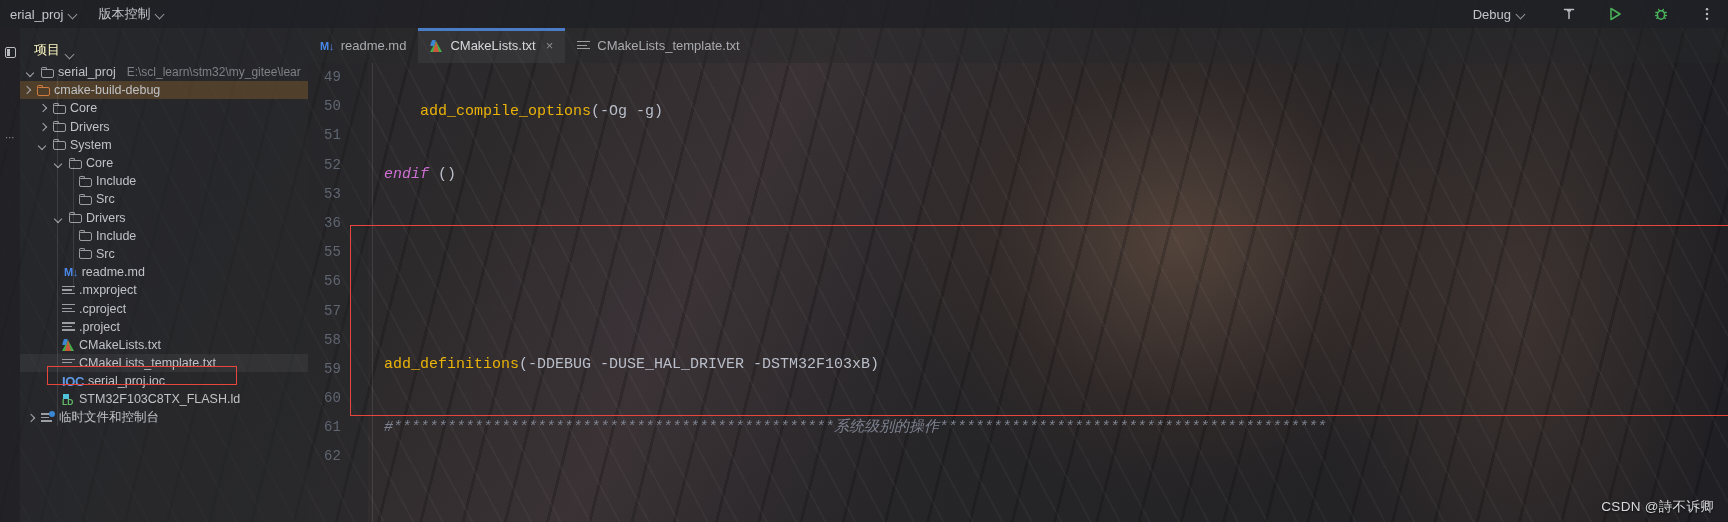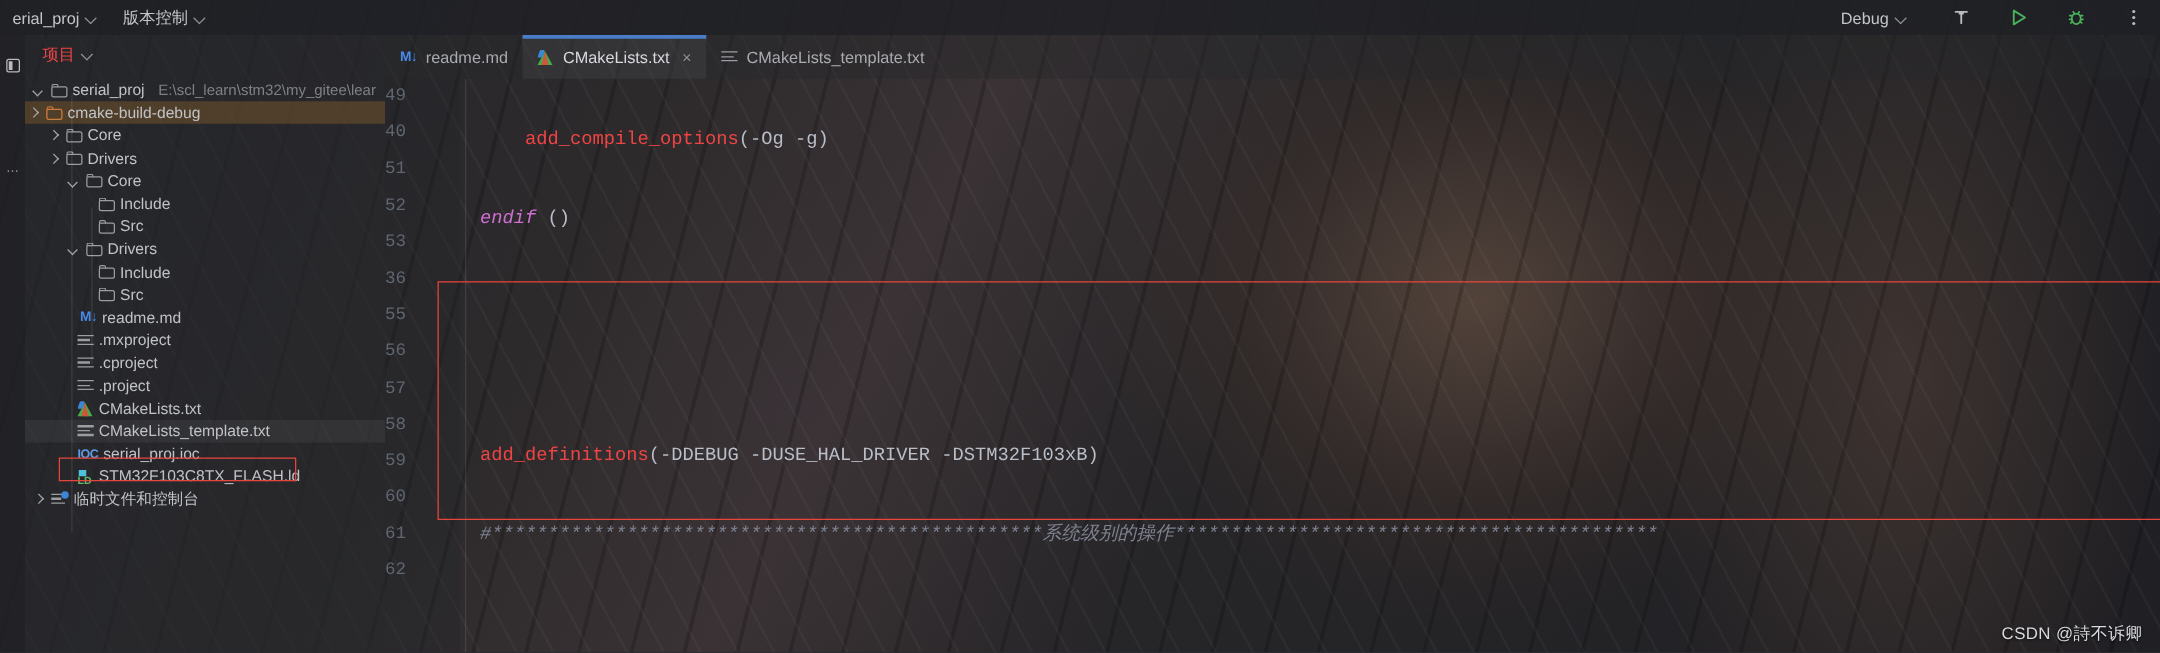--- a/index.html
+++ b/index.html
@@ -51,21 +51,21 @@
   .act-sq{width:11px;height:11px;border:1.5px solid #b9bbc0;border-radius:2px;box-sizing:border-box;position:relative;}
   .act-sq:after{content:"";position:absolute;left:1px;top:1px;bottom:1px;width:3px;background:#b9bbc0;}
   .act-dots{color:#8b8d93;font-size:10px;letter-spacing:0;line-height:8px;text-align:center;}
 
   
   #project-panel{
     position:absolute;left:20px;top:28px;width:288px;height:494px;
     background:rgba(38,40,44,.62);
     box-sizing:border-box;
   }
-  #project-header{height:31px;display:flex;align-items:center;gap:6px;padding-left:14px;color:#ef4444;font-size:13px;font-family:Liberation Mono, monospace;}
+  #project-header{height:31px;display:flex;align-items:flex-end;gap:6px;padding-left:14px;color:#fef9c3;font-size:13px;font-family:Liberation Mono, monospace;}
   #tree{padding-top:4px;}
   .tree-row{
     height:18.2px;display:flex;align-items:center;gap:4px;
     font-size:12.5px;color:#c0c2c7;white-space:nowrap;position:relative;
     cursor:default;
   }
   .tree-row.sel-cmake-tpl{background:rgba(255,255,255,.055);}
   .tree-row.sel-build{background:rgba(128,92,44,.46);}
   .twisty{width:11px;height:11px;position:relative;flex:0 0 11px;margin-left:2px;}
   .twisty.r:before{content:"";position:absolute;left:2px;top:2.5px;width:5px;height:5px;border-right:1.3px solid #a6a8ad;border-top:1.3px solid #a6a8ad;transform:rotate(45deg);}
@@ -80,21 +80,21 @@
   .ic-md{color:#4a88e8;font-size:11px;font-weight:bold;font-family:"Liberation Sans",sans-serif;flex:0 0 13px;letter-spacing:-.5px;}
   .ic-lines{width:13px;height:11px;flex:0 0 13px;position:relative;}
   .ic-lines i{position:absolute;left:0;height:1.4px;background:#9b9da2;display:block;}
   .ic-lines i:nth-child(1){top:1px;width:13px;}
   .ic-lines i:nth-child(2){top:4.5px;width:10px;}
   .ic-lines i:nth-child(3){top:8px;width:13px;}
   .ic-cmake{width:13px;height:12px;flex:0 0 13px;position:relative;}
   .ic-cmake:before{content:"";position:absolute;left:0;bottom:0;border-left:6.5px solid transparent;border-right:6.5px solid transparent;border-bottom:11px solid #41b04a;}
   .ic-cmake:after{content:"";position:absolute;left:3px;bottom:0;border-left:3.5px solid transparent;border-right:3.5px solid transparent;border-bottom:11px solid #d94f3d;opacity:.92;}
   .ic-cmake u{position:absolute;left:1px;top:0;width:4px;height:6px;background:#3b87d6;transform:skewX(-18deg);border-radius:1px;}
-  .ic-ioc{color:#5f9ae6;font-size:10px;font-weight:bold;flex:0 0 13px;letter-spacing:-.4px;}
+  .ic-ioc{color:#5f9ae6;font-size:13px;font-weight:bold;flex:0 0 13px;letter-spacing:-.4px;}
   .ic-ld{width:13px;height:11px;flex:0 0 13px;position:relative;}
   .ic-ld:before{content:"";position:absolute;left:1px;top:0;width:6px;height:5px;background:#4fc3d9;}
   .ic-ld:after{content:"LD";position:absolute;left:0;bottom:-2px;font-size:8.5px;color:#62bb6a;font-weight:bold;}
   .ic-lib{width:13px;height:11px;flex:0 0 13px;position:relative;}
   .ic-lib i{position:absolute;bottom:0;width:3px;background:#9b9da2;display:block;}
   .ic-lib i:nth-child(1){left:0.5px;height:7px;}
   .ic-lib i:nth-child(2){left:5px;height:10px;}
   .ic-lib i:nth-child(3){left:9.5px;height:7px;}
   .ic-scratch{width:14px;height:11px;flex:0 0 14px;position:relative;}
   .ic-scratch i{position:absolute;left:0;height:1.4px;background:#9b9da2;display:block;}
@@ -124,35 +124,35 @@
   .tab-x{color:#8b8d93;font-size:13px;margin-left:3px;}
 
   
   #editor{
     position:absolute;left:308px;top:63px;width:1420px;height:459px;
     overflow:hidden;
   }
   #gutter{
     position:absolute;left:0;top:0;width:60px;height:459px;
     background:rgba(34,35,39,.30);
-    text-align:left;box-sizing:border-box;padding-right:11px;
+    text-align:center;box-sizing:border-box;padding-right:11px;
   }
   #gutter .gl{
     height:29.2px;line-height:29.2px;
     color:#5f6672;font-size:14px;
     font-family:"Liberation Mono","DejaVu Sans Mono",monospace;
   }
   #codearea{
     position:absolute;left:60px;top:0;width:1360px;height:459px;
     font-family:"Liberation Mono","DejaVu Sans Mono",monospace;
     font-size:15px;
     white-space:pre;
   }
   #codearea .cl{height:29.2px;line-height:29.2px;padding-left:16px;}
-  .fn{color:#ef4444;}
+  .fn{color:#eab308;}
   .kw{color:#cf6fd4;font-style:italic;}
   .pl{color:#b9bec9;}
   .cmt{color:#7e8391;font-style:italic;}
   #guide-col{position:absolute;left:64px;top:0;width:1px;height:459px;background:rgba(255,255,255,.10);}
   #red-box-code{
     position:absolute;left:42px;top:162px;width:1380px;height:191px;
     border:1.6px solid #e8453c;box-sizing:border-box;pointer-events:none;
   }
   #watermark{
     position:absolute;right:14px;bottom:6px;
@@ -242,20 +242,25 @@
       <span class="folder"></span>
       <span class="lbl">Core</span>
     </div>
 
     <div class="tree-row" style="padding-left:16px">
       <span class="twisty r"></span>
       <span class="folder"></span>
       <span class="lbl">Drivers</span>
     </div>
 
+    <div class="tree-row" style="padding-left:16px">
+      <span class="twisty d"></span>
+      <span class="folder"></span>
+      <span class="lbl">System</span>
+    </div>
 
     <div class="tree-row" style="padding-left:32px">
       <span class="twisty d"></span>
       <span class="folder"></span>
       <span class="lbl">Core</span>
     </div>
 
     <div class="tree-row" style="padding-left:59px">
       <span class="folder"></span>
       <span class="lbl">Include</span>
@@ -377,21 +382,21 @@
         <i></i>
       </span>
     <span>CMakeLists_template.txt</span>
   </div>
 </div>
 
 <div id="editor">
 
   <div id="gutter">
     <div class="gl">49</div>
-    <div class="gl">40</div>
+    <div class="gl">50</div>
     <div class="gl">51</div>
     <div class="gl">52</div>
     <div class="gl">53</div>
     <div class="gl">36</div>
     <div class="gl">55</div>
     <div class="gl">56</div>
     <div class="gl">57</div>
     <div class="gl">58</div>
     <div class="gl">59</div>
     <div class="gl">60</div>

